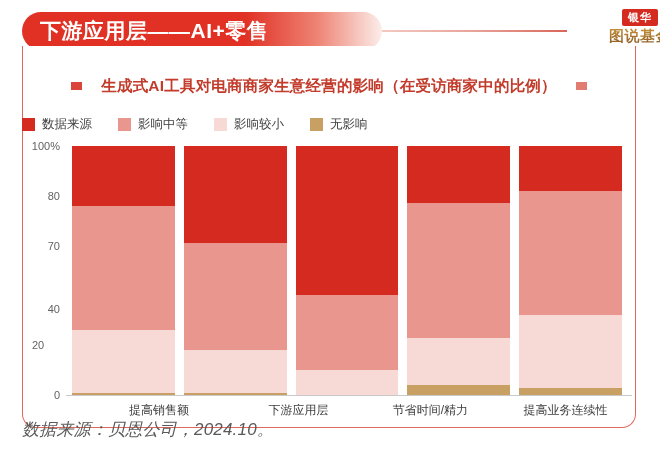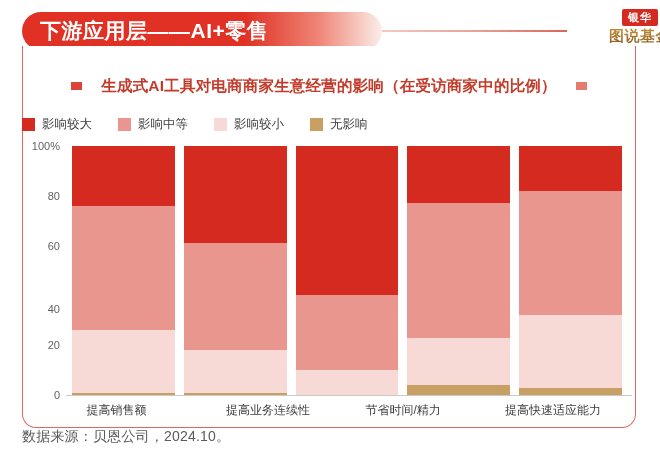--- a/index.html
+++ b/index.html
@@ -88,28 +88,29 @@
   .bar-col{
     width:18.4%;height:100%;display:flex;flex-direction:column;
     justify-content:flex-end;position:relative;
   }
   .seg{width:100%;}
   .x-labels{
     position:absolute;left:46px;top:255px;right:10px;height:30px;
     display:flex;justify-content:space-around;align-items:flex-start;
   }
   .x-label{
-    width:18.4%;text-align:left;font-size:12px;color:#3d3d3d;
+    width:18.4%;text-align:right;font-size:12px;color:#3d3d3d;
     white-space:nowrap;line-height:18px;
   }
 
   
   .source{
-    position:absolute;left:22px;top:428px;font-size:14px;color:#5a5a5a;
+    position:absolute;left:22px;top:418px;font-size:17px;color:#5a5a5a;
     letter-spacing:.2px;
+    font-style:italic;
   }
 </style>
 </head>
 <body>
 
 <div class="header-wrap">
   <div class="header-banner"></div>
   <div class="header-title">下游应用层——AI+零售</div>
   <div class="header-rule"></div>
 
@@ -124,42 +125,42 @@
 
 <div class="chart-title-row">
   <span class="title-dot"></span>
   <span class="chart-title">生成式AI工具对电商商家生意经营的影响（在受访商家中的比例）</span>
   <span class="title-dot right"></span>
 </div>
 
 <div class="legend">
   <div class="legend-item">
     <span class="legend-swatch" style="background: rgb(212, 42, 32);"></span>
-    <span class="legend-label">影响较大</span>
+    <span class="legend-label">数据来源</span>
   </div>
   <div class="legend-item">
     <span class="legend-swatch" style="background: rgb(232, 150, 142);"></span>
     <span class="legend-label">影响中等</span>
   </div>
   <div class="legend-item">
     <span class="legend-swatch" style="background: rgb(247, 218, 214);"></span>
     <span class="legend-label">影响较小</span>
   </div>
   <div class="legend-item">
     <span class="legend-swatch" style="background: rgb(201, 160, 99);"></span>
     <span class="legend-label">无影响</span>
   </div>
 </div>
 
 <div class="plot">
   <div class="y-axis">
       <div class="y-tick" style="top: 249px;">0</div>
-      <div class="y-tick" style="top: 199.2px;">20</div>
+      <div class="y-tick" style="top: 199.2px; text-align: center;">20</div>
       <div class="y-tick" style="top: 149.4px; margin-top: 14px;">40</div>
-      <div class="y-tick" style="top: 99.6px;">60</div>
+      <div class="y-tick" style="top: 99.6px;">70</div>
       <div class="y-tick" style="top: 49.8px;">80</div>
       <div class="y-tick" style="top: 0px;">100%</div>
     </div>
   <div class="axis-line"></div>
   <div class="bars">
       <div class="bar-col">
         <div class="seg" style="background: rgb(212, 42, 32); height: 24%;"></div>
         <div class="seg" style="background: rgb(232, 150, 142); height: 50%;"></div>
         <div class="seg" style="background: rgb(247, 218, 214); height: 25%;"></div>
         <div class="seg" style="background: rgb(201, 160, 99); height: 1%;"></div>
@@ -183,19 +184,19 @@
       </div>
       <div class="bar-col">
         <div class="seg" style="background: rgb(212, 42, 32); height: 18%;"></div>
         <div class="seg" style="background: rgb(232, 150, 142); height: 50%;"></div>
         <div class="seg" style="background: rgb(247, 218, 214); height: 29%;"></div>
         <div class="seg" style="background: rgb(201, 160, 99); height: 3%;"></div>
       </div>
     </div>
   <div class="x-labels">
       <div class="x-label">提高销售额</div>
+      <div class="x-label">下游应用层</div>
+      <div class="x-label">节省时间/精力</div>
       <div class="x-label">提高业务连续性</div>
-      <div class="x-label">节省时间/精力</div>
-      <div class="x-label">提高快速适应能力</div>
     </div>
 </div>
 
 <div class="source">数据来源：贝恩公司，2024.10。</div>
 
 </body></html>

